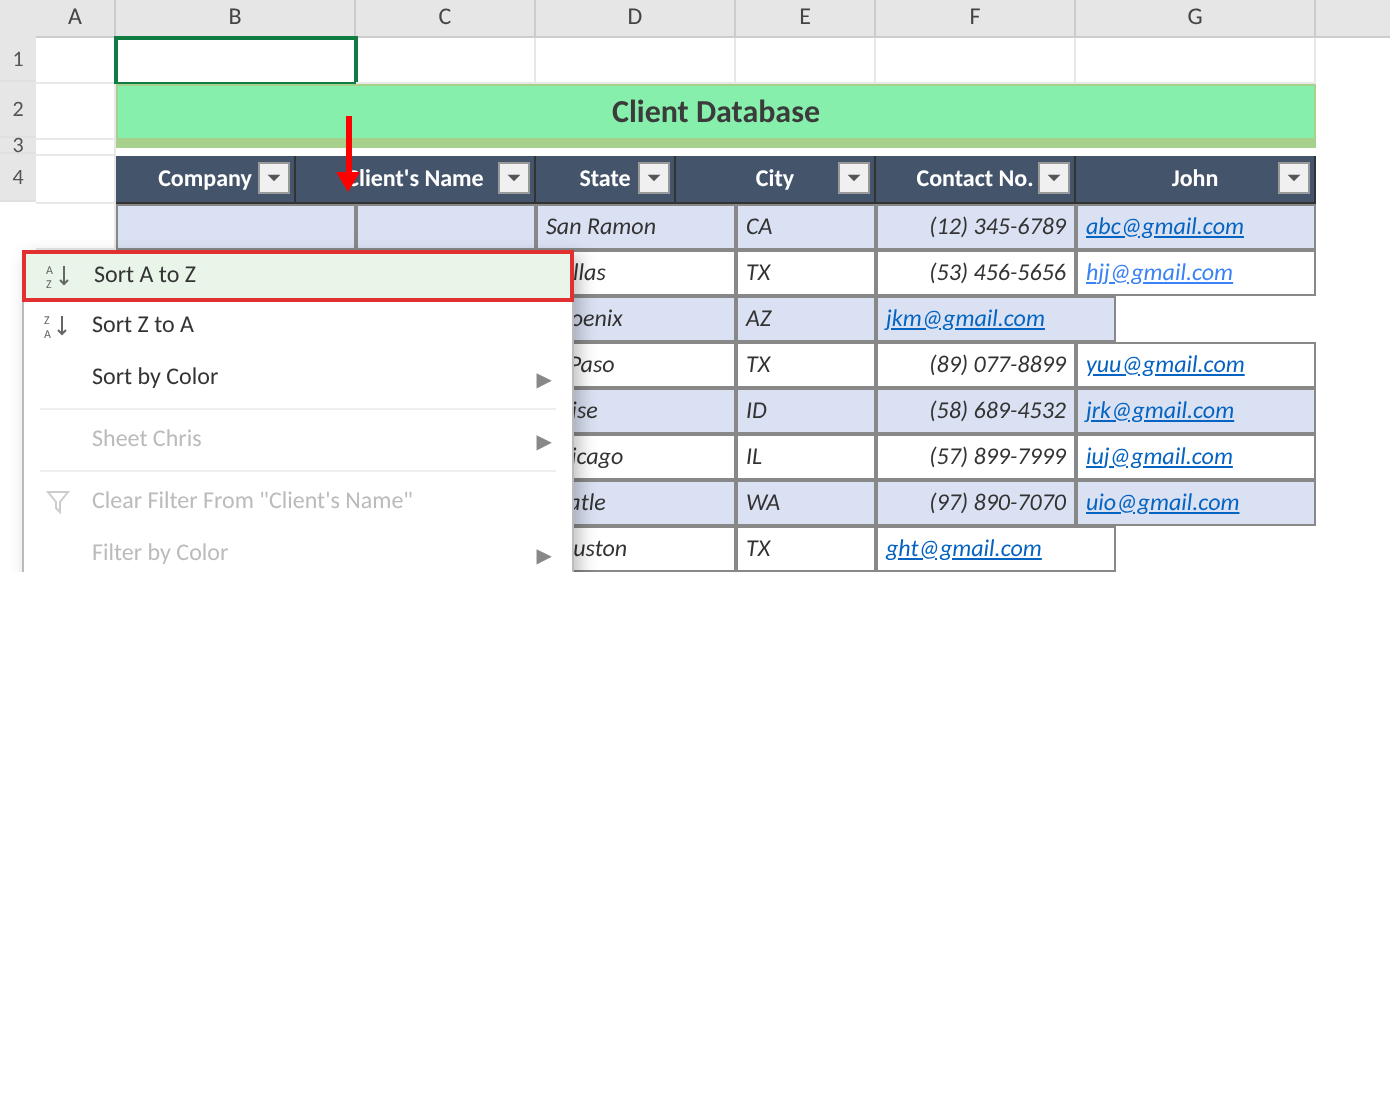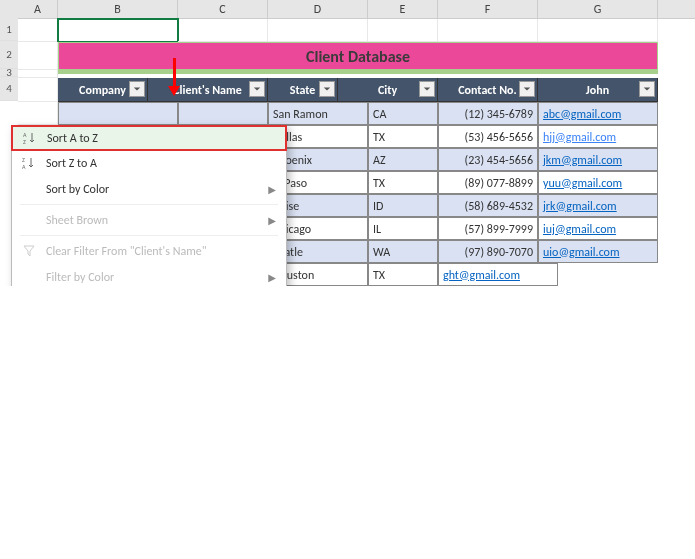--- a/index.html
+++ b/index.html
@@ -8,27 +8,27 @@
     .col-headers { display: flex; background: #e6e6e6; border-bottom: 1px solid #ccc; }
     .col-header { text-align: center; font-size: 12px; color: #444; border-right: 1px solid #ccc; padding: 2px 0; }
     .rownum-col { position: absolute; left: 0; top: 18px; width: 18px; }
     .rownum { height: 23px; text-align: center; font-size: 11px; color: #555; border-bottom: 1px solid #e0e0e0; background: #e6e6e6; display:flex; align-items:center; justify-content:center; }
     .grid { margin-left: 18px; position: relative; }
     .wA { width: 40px; } .wB { width: 120px; } .wC { width: 90px; } .wD { width: 100px; } .wE { width: 70px; } .wF { width: 100px; } .wG { width: 120px; }
     .row { display: flex; height: 23px; }
     .cell { border-right: 1px solid #e8e8e8; border-bottom: 1px solid #e8e8e8; padding: 2px 4px; overflow: hidden; white-space: nowrap; font-size: 12px; display:flex; align-items:center; }
     .selected-cell { outline: 2px solid #107c41; outline-offset: -1px; background: #fff; }
     .title-row { height: 28px; }
-    .title-cell { background: #ec4899; border: 1px solid #a8d08d; font-weight: bold; font-size: 16px; color: #3b3b3b; justify-content:center; }
+    .title-cell { background: #86efac; border: 1px solid #a8d08d; font-weight: bold; font-size: 16px; color: #3b3b3b; justify-content:center; }
     .title-under { height: 4px; background: #a8d08d; }
     .hdr-row { height: 24px; }
     .hdr-cell { background: #44546a; color: #fff; font-weight: bold; border-right: 1px solid #333; border-bottom: 1px solid #333; justify-content:center; position: relative; font-size: 12px; }
     .filter-btn { position: absolute; right: 2px; top: 3px; width: 16px; height: 16px; background: #f0f0f0; border: 1px solid #999; display:flex; align-items:center; justify-content:center; }
     .filter-btn svg { width: 8px; height: 8px; }
-    .data-cell { border: 1px solid #888; font-size: 12px; }
+    .data-cell { border: 1px solid #888; font-size: 12px; font-style: italic; }
     .stripe { background: #d9e1f2; }
     .num { justify-content: flex-end; }
     .email { color: #0563c1; text-decoration: underline; }
     .email-pink { color: #3b82f6; text-decoration: underline; }
     .arrow { position: absolute; left: 168px; top: 58px; z-index: 20; }
     .arrow-line { width: 3px; height: 28px; background: red; margin: 0 auto; }
     .arrow-head { width: 0; height: 0; border-left: 6px solid transparent; border-right: 6px solid transparent; border-top: 10px solid red; }
     .filter-menu { position: absolute; left: 11px; top: 125px; width: 276px; background: #fff; border: 1px solid #bbb; box-shadow: 3px 3px 8px rgba(0,0,0,0.25); z-index: 10; padding-bottom: 10px; }
     .menu-item { display: flex; align-items: center; padding: 5px 10px 5px 8px; font-size: 12px; color: #333; height: 26px; position:relative; }
     .menu-item.disabled { color: #bbb; }
@@ -160,21 +160,20 @@
           <div class="cell data-cell wG ">
             <span class="email-pink">hjj@gmail.com</span>
           </div>
         </div>
         <div class="row">
           <div class="cell wA"></div>
           <div class="cell data-cell wB stripe"></div>
           <div class="cell data-cell wC stripe"></div>
           <div class="cell data-cell wD stripe">Phoenix</div>
           <div class="cell data-cell wE stripe">AZ</div>
-          <div class="cell data-cell wF num stripe">(23) 454-5656</div>
           <div class="cell data-cell wG stripe">
             <span class="email">jkm@gmail.com</span>
           </div>
         </div>
         <div class="row">
           <div class="cell wA"></div>
           <div class="cell data-cell wB "></div>
           <div class="cell data-cell wC "></div>
           <div class="cell data-cell wD ">El Paso</div>
           <div class="cell data-cell wE ">TX</div>
@@ -256,21 +255,21 @@
       <span>Sort Z to A</span>
     </div>
     <div class="menu-item">
       <span class="icon"></span>
       <span>Sort by Color</span>
       <span class="chev">▶</span>
     </div>
     <div class="menu-sep"></div>
     <div class="menu-item disabled">
       <span class="icon"></span>
-      <span>Sheet Brown</span>
+      <span>Sheet Chris</span>
       <span class="chev">▶</span>
     </div>
     <div class="menu-sep"></div>
     <div class="menu-item disabled">
       <span class="icon">
           <svg width="14" height="14" viewBox="0 0 14 14">
             <path d="M2 2 L12 2 L8 7 L8 12 L6 10 L6 7 Z" fill="none" stroke="#ccc"></path>
           </svg>
         </span>
       <span>Clear Filter From "Client's Name"</span>

